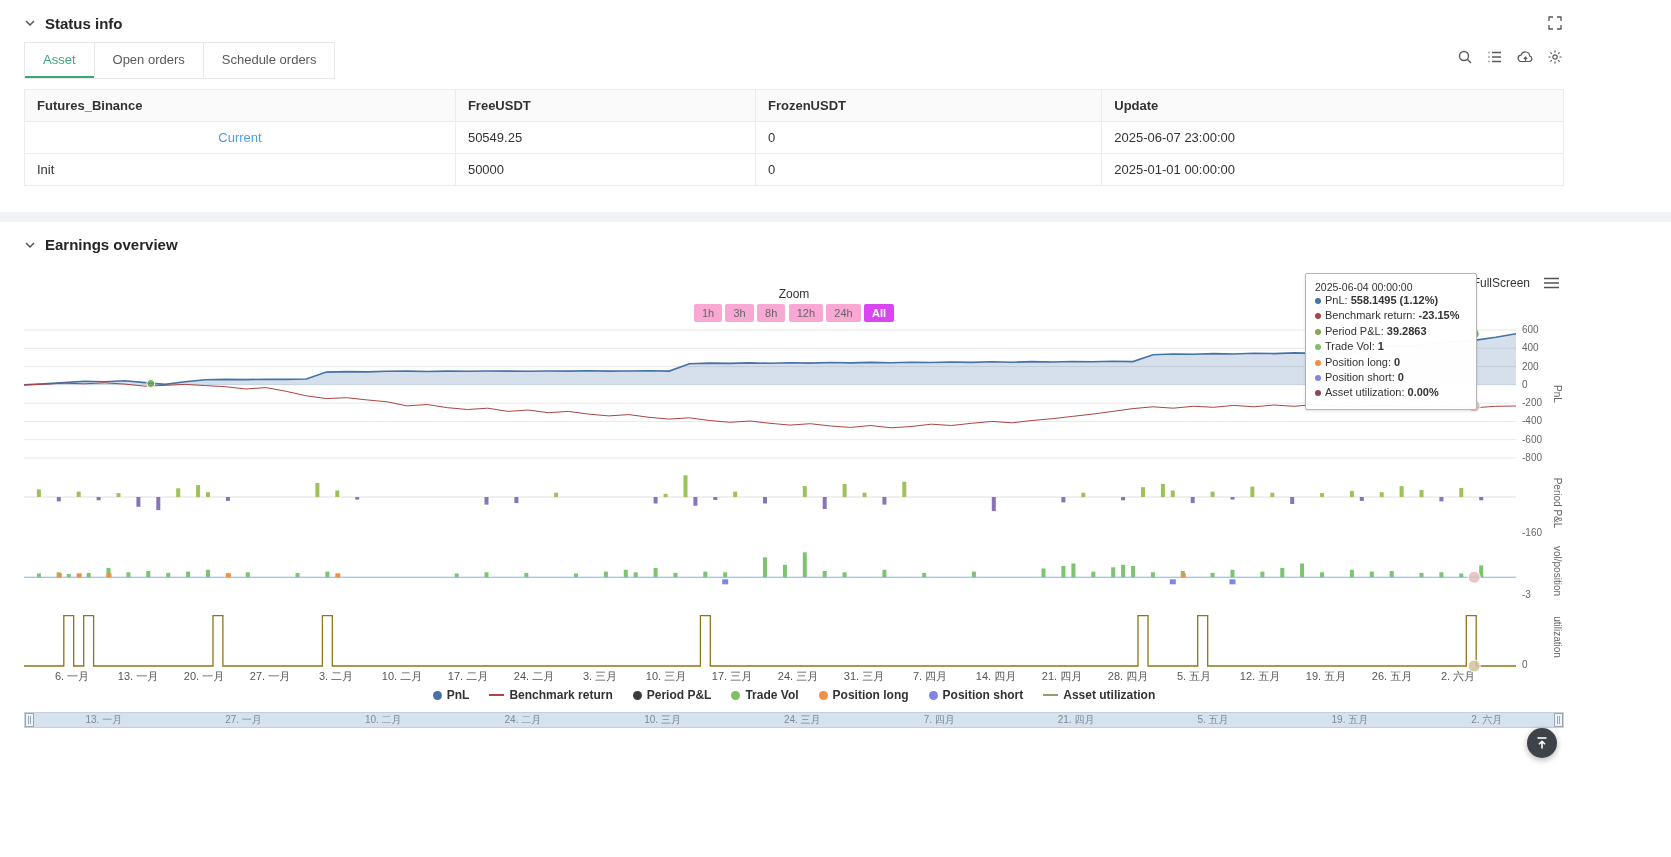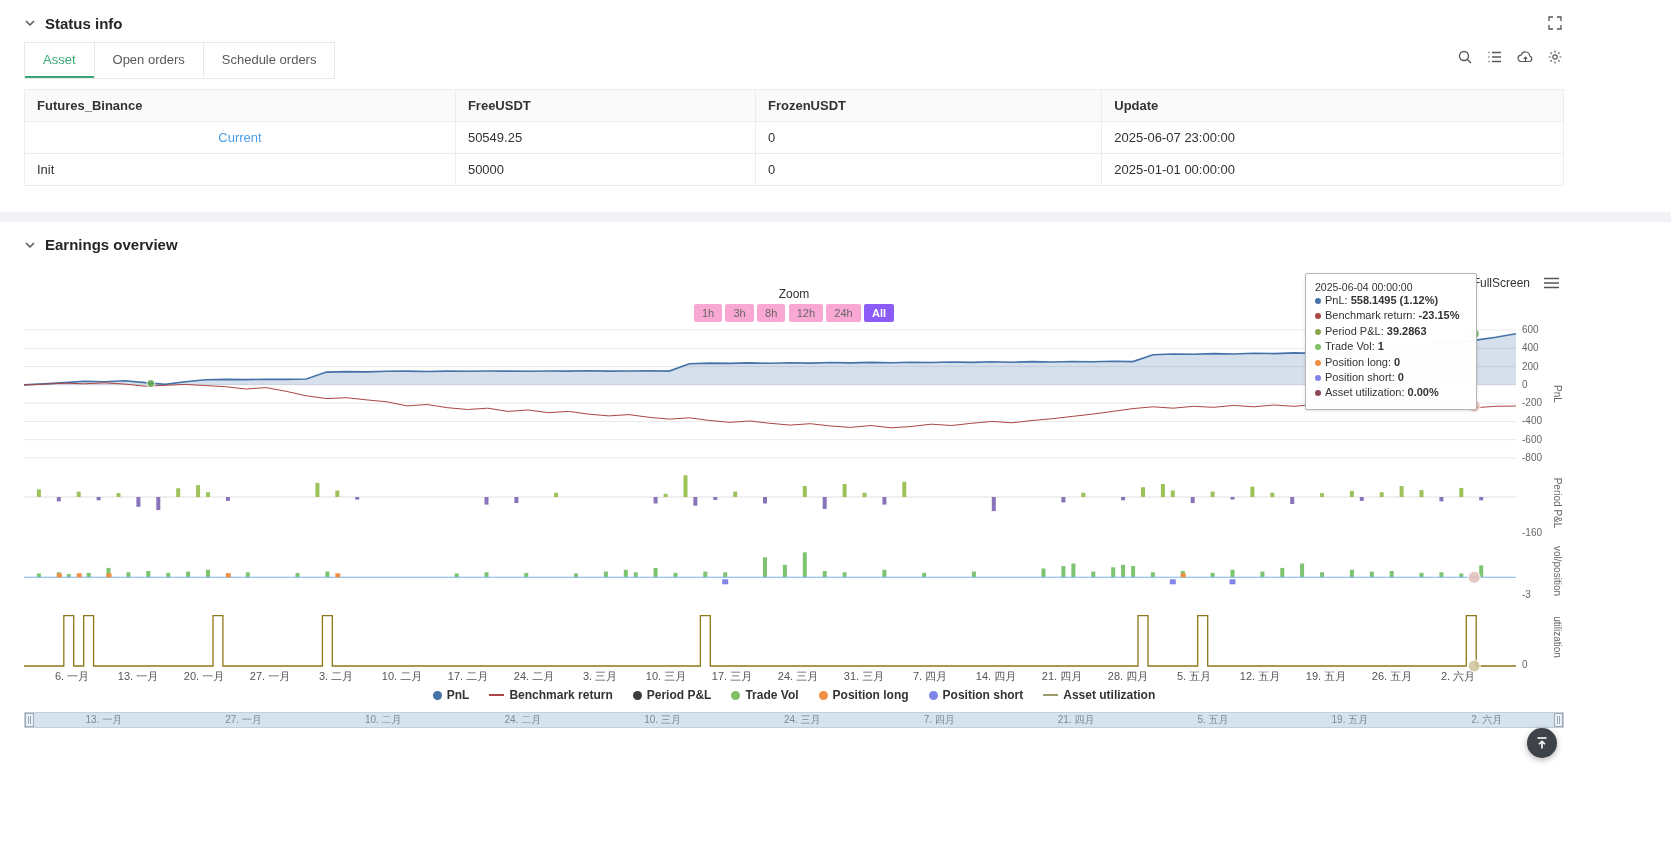--- a/index.html
+++ b/index.html
@@ -44,21 +44,21 @@
   .etab { display: inline-block; border: 1px solid #e8e8e8; border-bottom: 1px solid #fff; margin-bottom: -1px;
           padding: 10px 15px; font-size: 13px; color: #3aa876; background: #fff; cursor: pointer; }
 
   .chart-area { position: relative; padding-top: 12px; }
   .summary-row { position: relative; text-align: center; font-size: 13px; color: #333; padding: 3px 0 2px; }
   .fullscreen-wrap { position: absolute; right: 4px; top: 1px; display: flex; align-items: center; gap: 12px;
                      font-size: 12px; color: #333; }
   .fullscreen-label { cursor: pointer; }
   .zoom-row { display: flex; align-items: center; gap: 5px; font-size: 12px; color: #333; margin: 9px 0 2px; flex-direction: column; }
   .zbtn { font-size: 11px; padding: 3px 8px; background: #f9a8d4; color: #666; border-radius: 2px; cursor: pointer; }
-  .zbtn.sel { background: #8b5cf6; color: #fff; font-weight: 700; }
+  .zbtn.sel { background: #d946ef; color: #fff; font-weight: 700; }
 
   #chart-svg { display: block; }
 
   .legend-row { width: 1540px; display: flex; justify-content: center; gap: 20px; font-size: 12px;
                 font-weight: 700; color: #333; margin-top: 2px; align-items: center; }
   .legend-item { display: inline-flex; align-items: center; cursor: pointer; }
   .lg-dot { width: 9px; height: 9px; border-radius: 50%; display: inline-block; margin-right: 5px; }
   .lg-line { width: 15px; height: 2px; display: inline-block; margin-right: 5px; }
 
   .navigator { position: relative; width: 1540px; height: 16px; background: #d7e2ef; border: 1px solid #c2cfdd;

